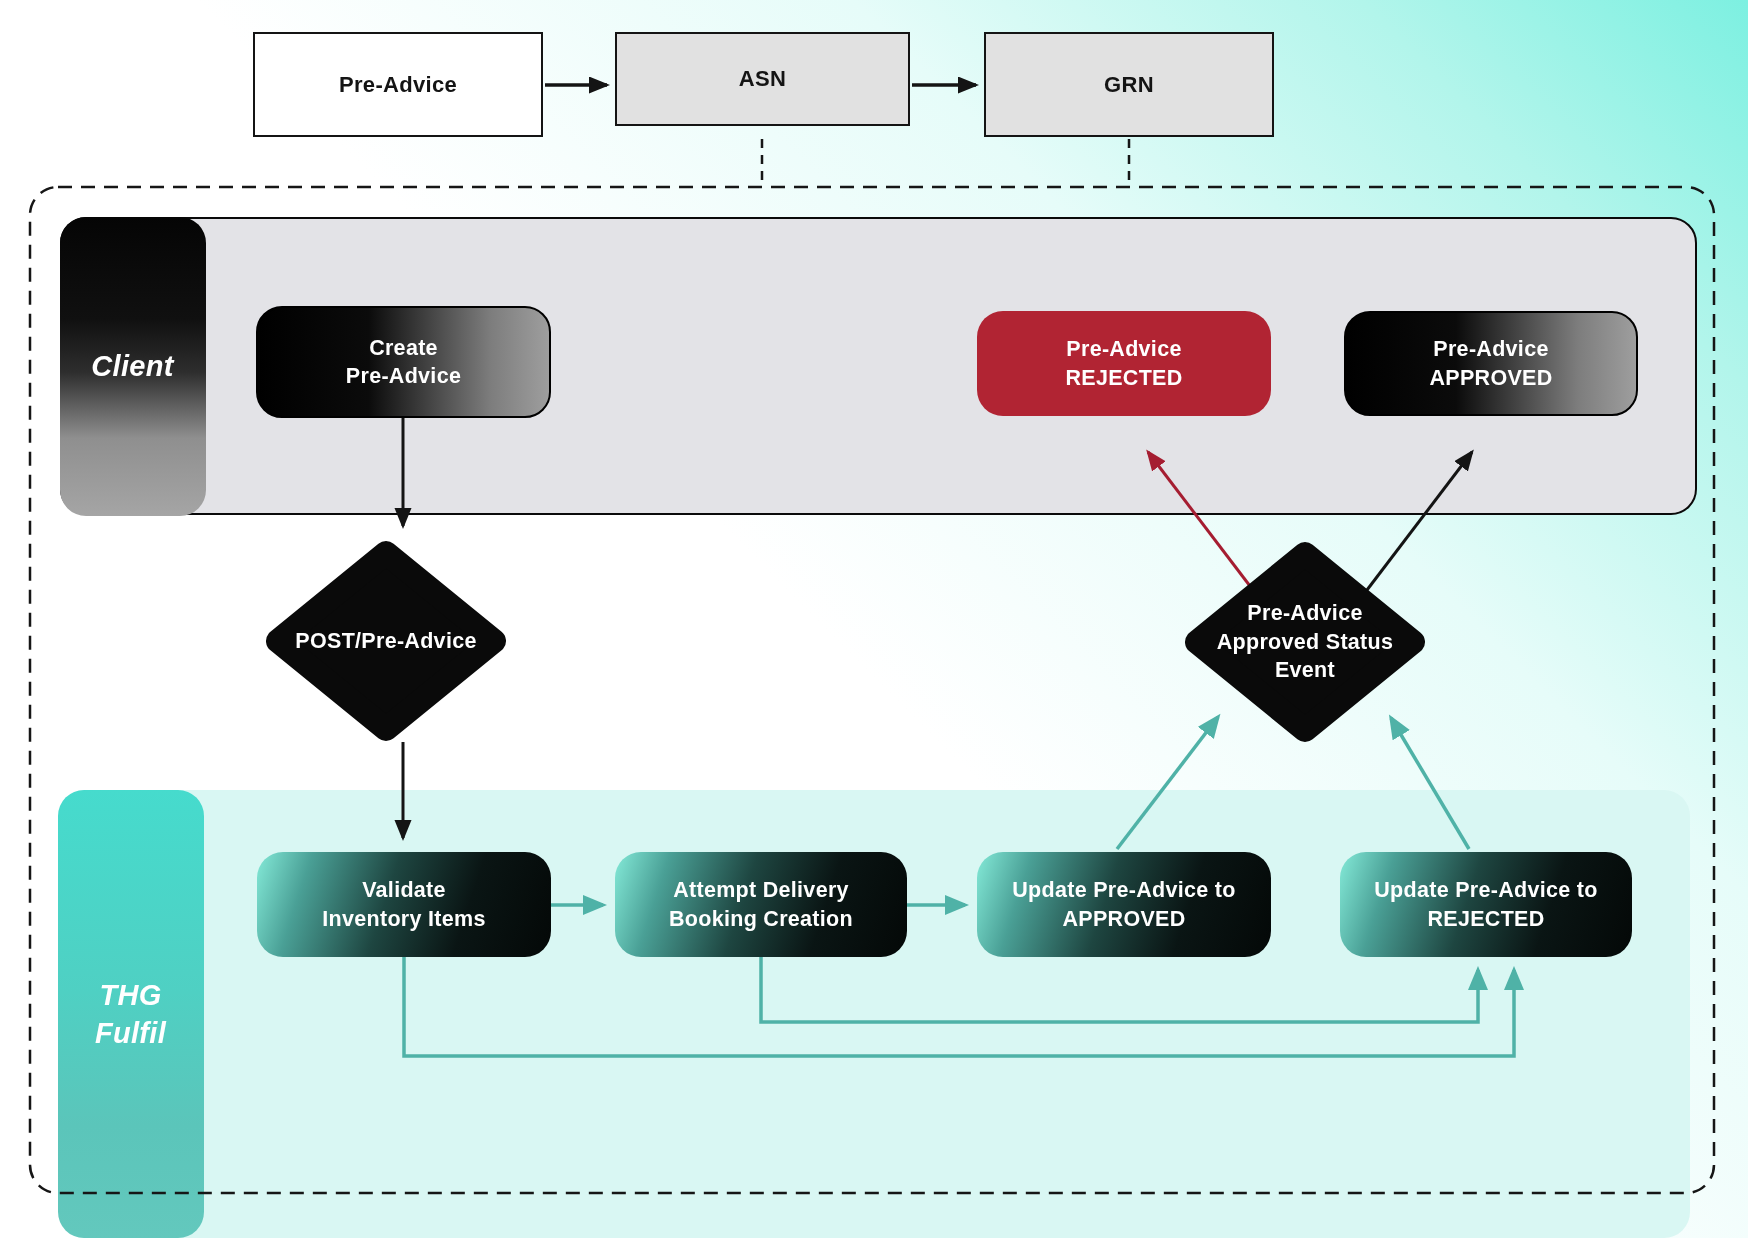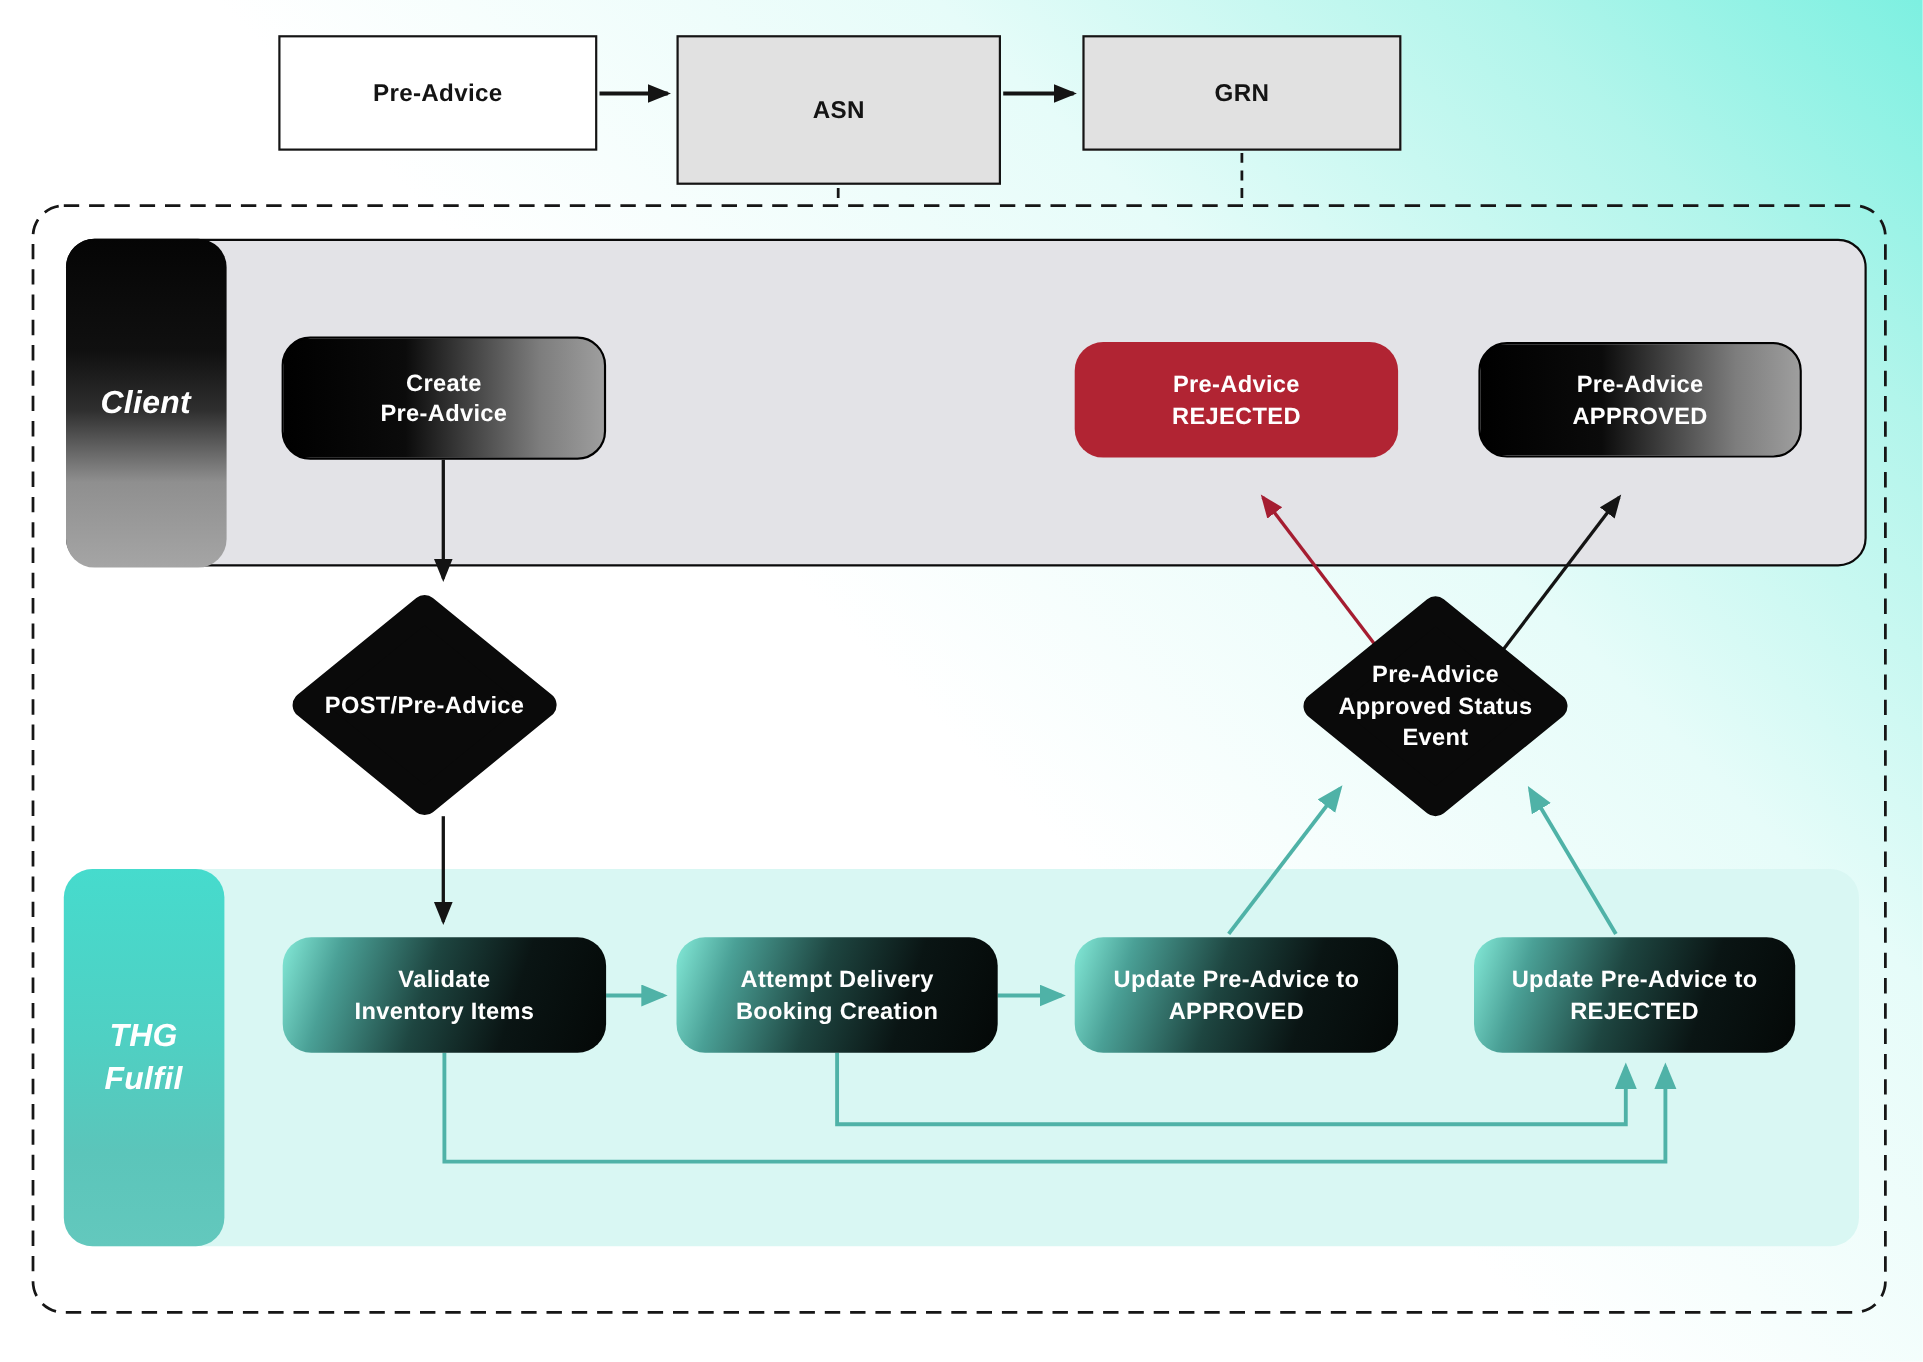--- a/index.html
+++ b/index.html
@@ -11,21 +11,21 @@
   .label{white-space:pre-line;line-height:1.32;letter-spacing:.3px;}
   
   .node{position:absolute;display:flex;align-items:center;justify-content:center;text-align:center;box-sizing:border-box;z-index:3;}
   
   .topbox{border:2.5px solid #141414;color:#141414;font-size:22px;}
   .box-white{background:#ffffff;}
   .box-gray{background:#e1e1e1;}
   
   .lane{position:absolute;box-sizing:border-box;border-radius:26px;z-index:1;}
   .lane-client{left:60px;top:217px;width:1637px;height:298px;background:#e3e3e7;border:2.5px solid #0a0a0a;}
-  .lane-thg{left:60px;top:790px;width:1630px;height:343px;background:#d9f7f3;}
+  .lane-thg{left:60px;top:790px;width:1630px;height:448px;background:#d9f7f3;}
   .tab{position:absolute;left:-2.5px;top:-2.5px;width:146px;height:calc(100% + 5px);border-radius:26px;
        display:flex;align-items:center;justify-content:center;text-align:center;color:#fff;font-size:29px;z-index:2;font-style:italic;}
   .tab-client{background:linear-gradient(180deg,#050505 0%,#101010 34%,#2e2e2e 52%,#8f8f8f 74%,#a5a5a5 100%);}
   .tab-thg{background:linear-gradient(180deg,#46dbcd 0%,#4fd0c3 45%,#5bc5ba 75%,#63c8bd 100%);top:0;height:100%;}
   
   .grad-dark{background:linear-gradient(90deg,#000000 0%,#0b0b0b 38%,#7d7d7d 80%,#9e9e9e 100%);
              border:2px solid #000;border-radius:26px;color:#fff;font-size:21.5px;}
   .box-red{background:#b12433;border-radius:26px;color:#fff;font-size:21.5px;}
   
   .grad-teal{background:linear-gradient(108deg,#84ead8 0%,#4aa096 17%,#1e4641 44%,#0a1514 70%,#040807 100%);
@@ -98,21 +98,21 @@
     <path d="M1253,590 L1148,452" stroke="#a51d31" stroke-width="3" fill="none" marker-end="url(#mRed)"></path>
     <path d="M1367,590 L1472,452" stroke="#141414" stroke-width="3" fill="none" marker-end="url(#mBlack)"></path>
 
     <path d="M761,957 V1022 H1478 V970" stroke="#4fb2a7" stroke-width="3.5" fill="none" marker-end="url(#mTeal)"></path>
     <path d="M404,957 V1056 H1514 V970" stroke="#4fb2a7" stroke-width="3.5" fill="none" marker-end="url(#mTeal)"></path>
   </svg>
 
   <div class="node topbox box-white" style="left:253px;top:32px;width:290px;height:105px;">
     <span class="label">Pre-Advice</span>
   </div>
-  <div class="node topbox box-gray" style="left:615px;top:32px;width:295px;height:136px;">
+  <div class="node topbox box-gray" style="left:615px;top:32px;width:295px;height:94px;">
     <span class="label">ASN</span>
   </div>
   <div class="node topbox box-gray" style="left:984px;top:32px;width:290px;height:105px;">
     <span class="label">GRN</span>
   </div>
 
   <div class="node grad-dark n-create">
     <span class="label">Create
 Pre-Advice</span>
   </div>

